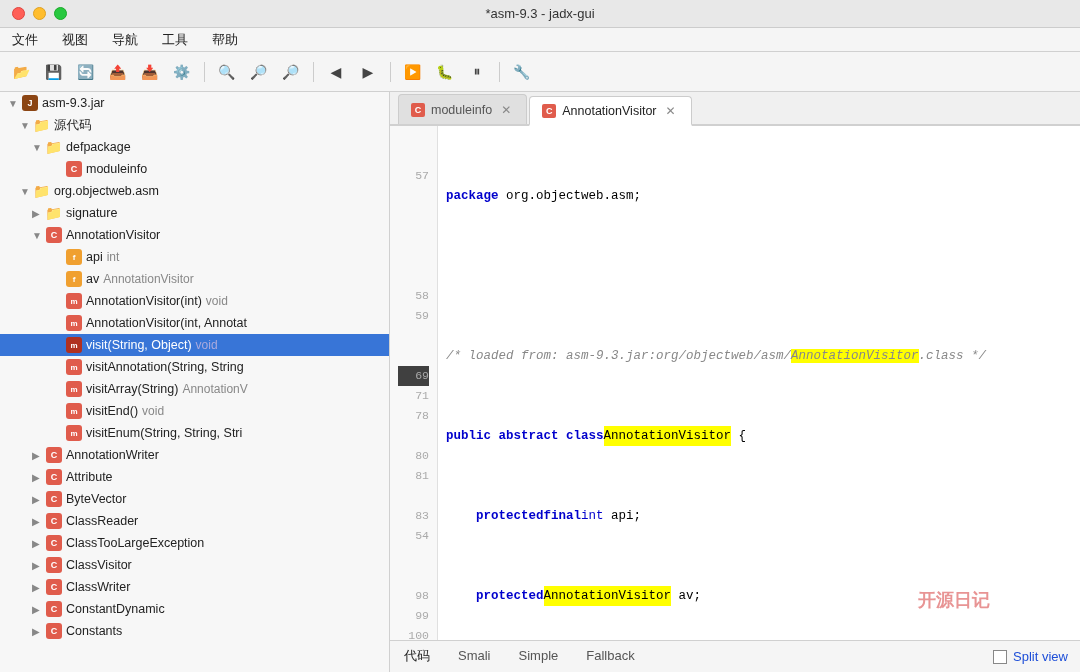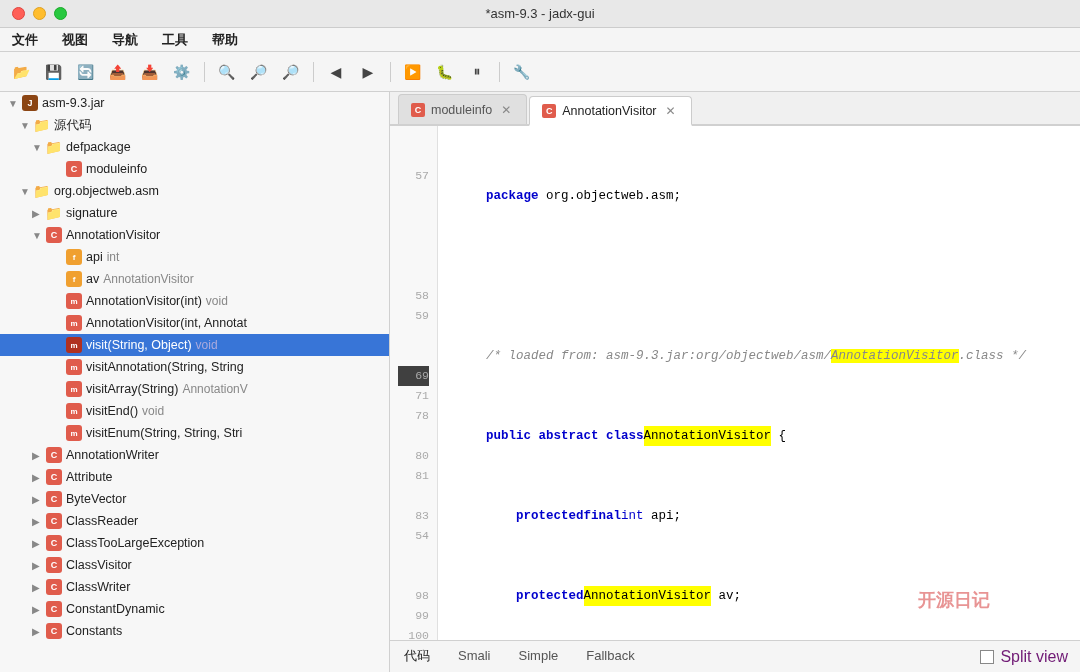--- a/index.html
+++ b/index.html
@@ -53,21 +53,20 @@
       display: flex;
       align-items: center;
       padding: 0 8px;
       gap: 16px;
     }
     .menubar-item {
       font-size: 13px;
       color: #222;
       cursor: pointer;
       padding: 2px 4px;
-      font-weight: bold;
     }
 
     
     .toolbar {
       height: 40px;
       background: #f5f5f5;
       border-bottom: 1px solid #d0d0d0;
       display: flex;
       align-items: center;
       padding: 0 8px;
@@ -199,21 +198,20 @@
 
     
     .code-editor {
       flex: 1;
       display: flex;
       overflow: auto;
       font-family: 'Menlo', 'Monaco', 'Courier New', monospace;
       font-size: 12.5px;
       line-height: 20px;
       background: white;
-      gap: 40px;
     }
     .code-editor::-webkit-scrollbar { width: 8px; height: 8px; }
     .code-editor::-webkit-scrollbar-thumb { background: #ccc; border-radius: 4px; }
 
     .line-numbers {
       background: #f8f8f8;
       border-right: 1px solid #e0e0e0;
       padding: 0 8px;
       text-align: right;
       color: #aaa;
@@ -272,21 +270,21 @@
       display: flex;
       align-items: center;
       gap: 6px;
     }
     .split-checkbox {
       width: 14px; height: 14px;
       border: 1px solid #888;
       background: white;
       display: inline-block;
     }
-    .split-label { font-size: 16px; color: #701a75; }
+    .split-label { font-size: 13px; color: #1d4ed8; }
   </style>
 </head>
 <body>
 
 <div class="titlebar">
   <div class="window-controls">
     <span class="wc-btn wc-close"></span>
     <span class="wc-btn wc-min"></span>
     <span class="wc-btn wc-max"></span>
   </div>

